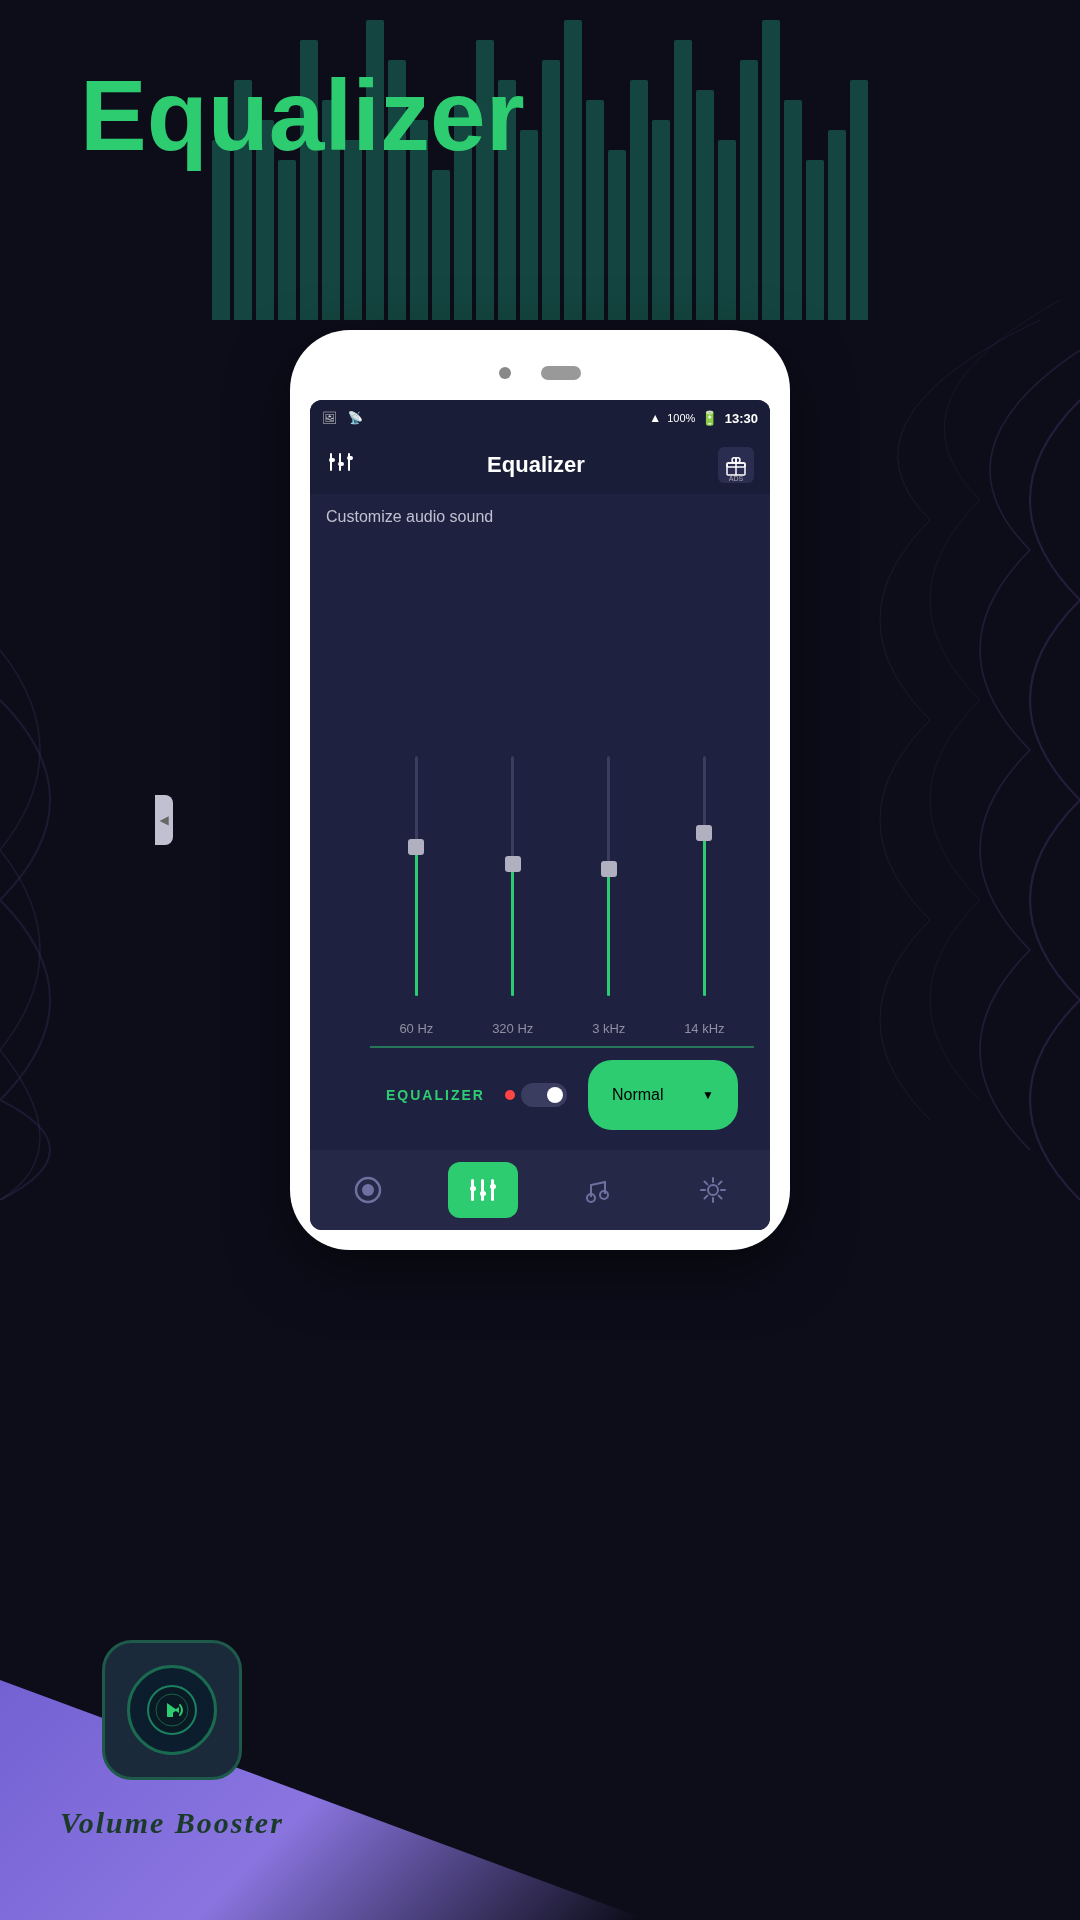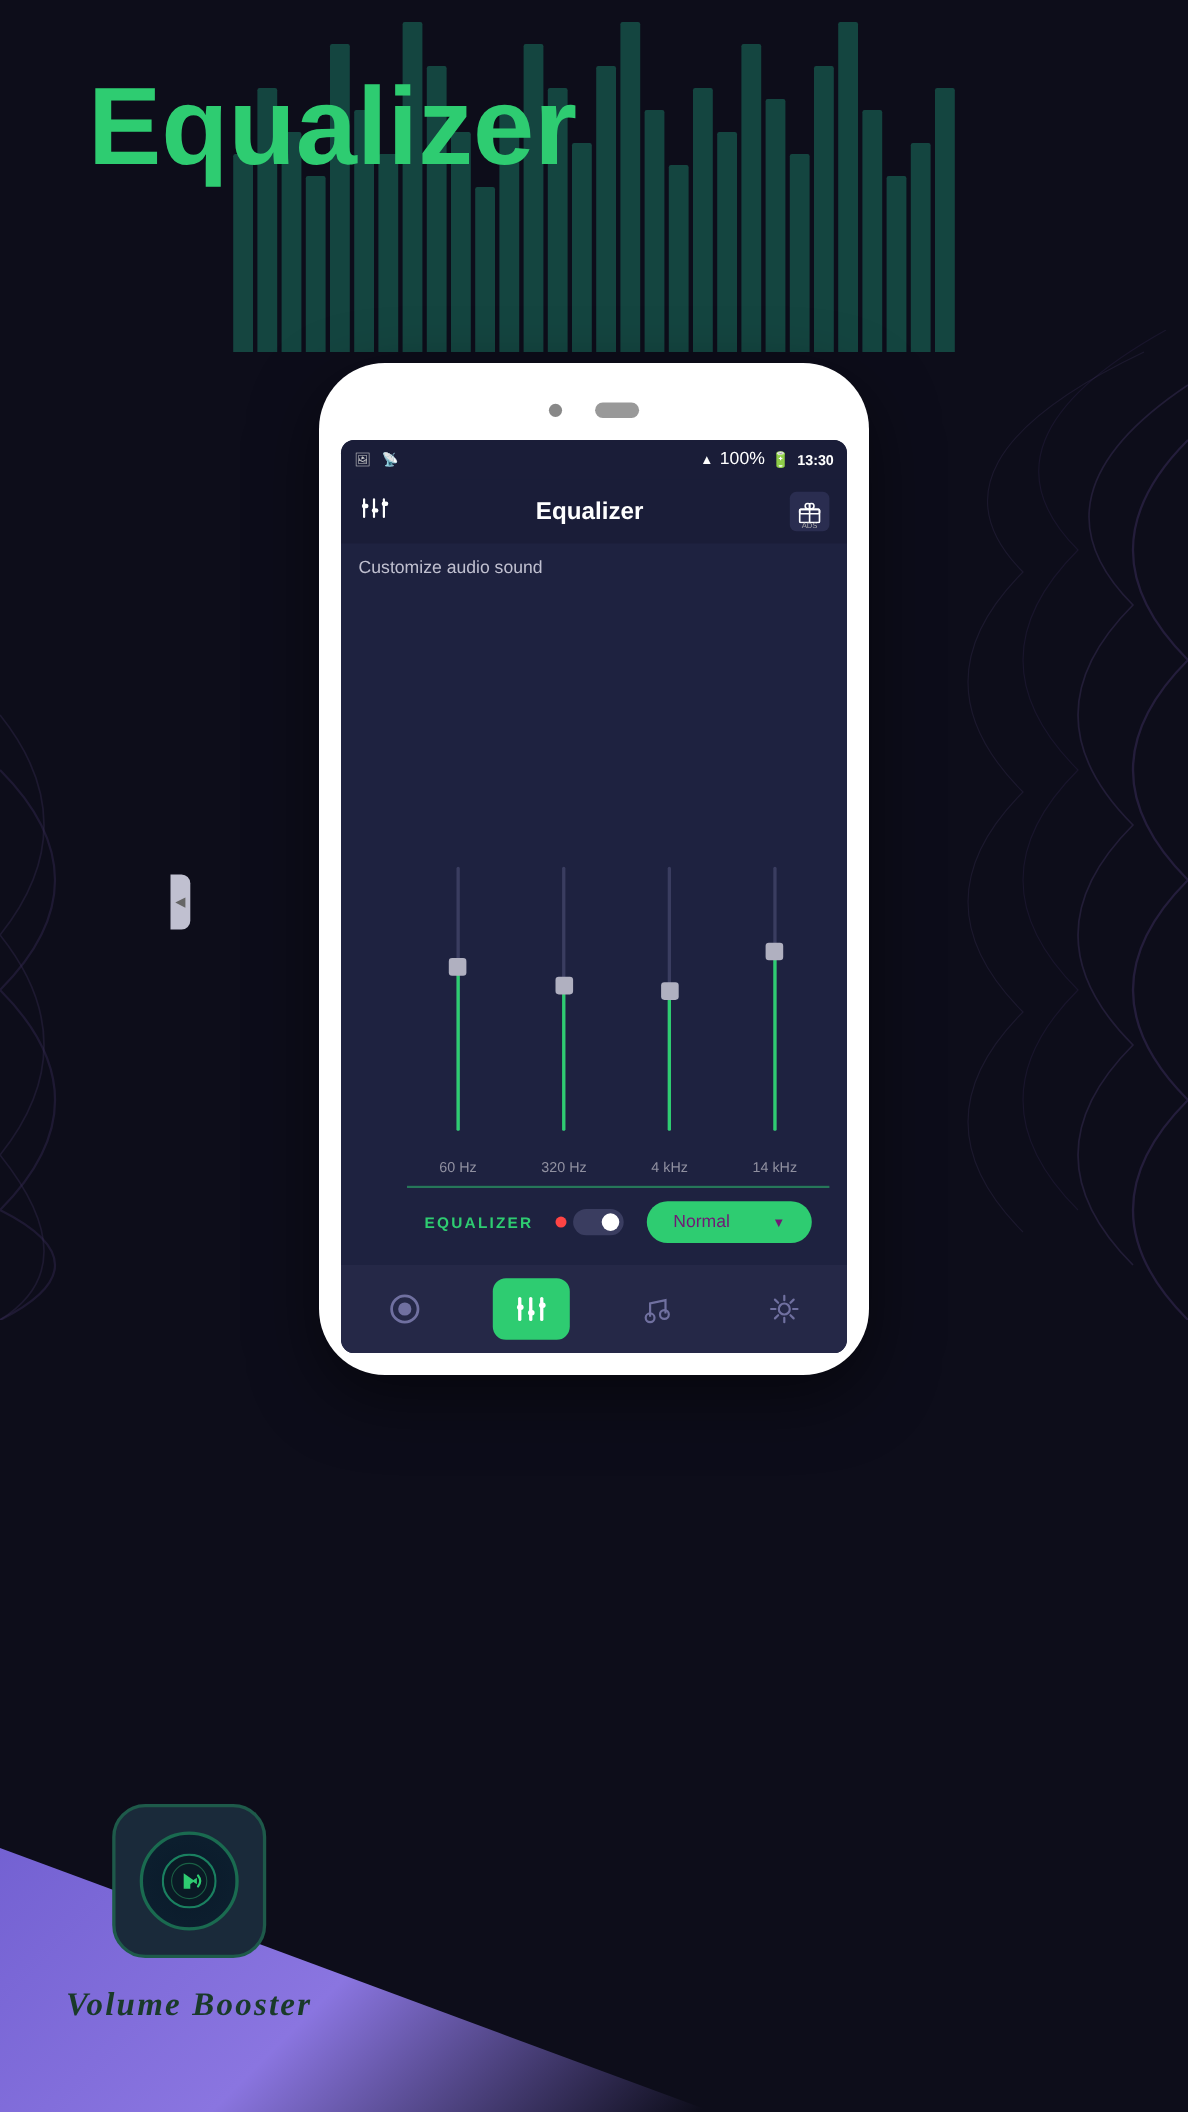--- a/index.html
+++ b/index.html
@@ -329,24 +329,24 @@
       right: 4px;
       top: 4px;
       width: 16px;
       height: 16px;
       background: #ffffff;
       border-radius: 50%;
     }
 
     .eq-preset-btn {
       background: #2ecc71;
-      color: #701a75;
+      color: #000000;
       border: none;
       border-radius: 24px;
-      padding: 10px 24px;
+      padding: 26px 24px;
       font-size: 16px;
       display: flex;
       align-items: center;
       gap: 10px;
       cursor: pointer;
       min-width: 150px;
       justify-content: space-between;
     }
 
     .eq-preset-btn .dropdown-arrow {
@@ -503,21 +503,21 @@
   </div>
   <div class="phone-screen">
 
     <div class="status-bar">
       <div class="status-left">
         <span class="status-icon" style="color:#ccc;font-size:12px;">🖼</span>
         <span class="status-icon" style="color:#ccc;font-size:12px;">📡</span>
       </div>
       <div class="status-right">
         <span style="font-size:12px;">▲</span>
-        <span style="font-size:16px;">100%</span>
+        <span style="font-size:11px;">100%</span>
         <span style="font-size:14px;">🔋</span>
         <span style="font-size:13px;font-weight:bold;">13:30</span>
       </div>
     </div>
 
     <div class="app-header">
       <span class="header-icon" style="font-size:22px; color:#fff;">
         
         <svg width="28" height="28" viewBox="0 0 28 28" fill="white">
           <rect x="4" y="5" width="2" height="18" rx="1"></rect>
@@ -567,21 +567,21 @@
         </div>
 
 
         <div class="slider-col">
           <div class="slider-track-wrapper">
             <div class="slider-track" style="height:240px;">
               <div class="slider-fill" style="height:53%;"></div>
               <div class="slider-thumb" style="bottom:calc(53% - 8px);"></div>
             </div>
           </div>
-          <span class="slider-label">4 kHz</span>
+          <span class="slider-label">3 kHz</span>
         </div>
 
         <div class="slider-col">
           <div class="slider-track-wrapper">
             <div class="slider-track" style="height:240px;">
               <div class="slider-fill" style="height:68%;"></div>
               <div class="slider-thumb" style="bottom:calc(68% - 8px);"></div>
             </div>
           </div>
           <span class="slider-label">14 kHz</span>

